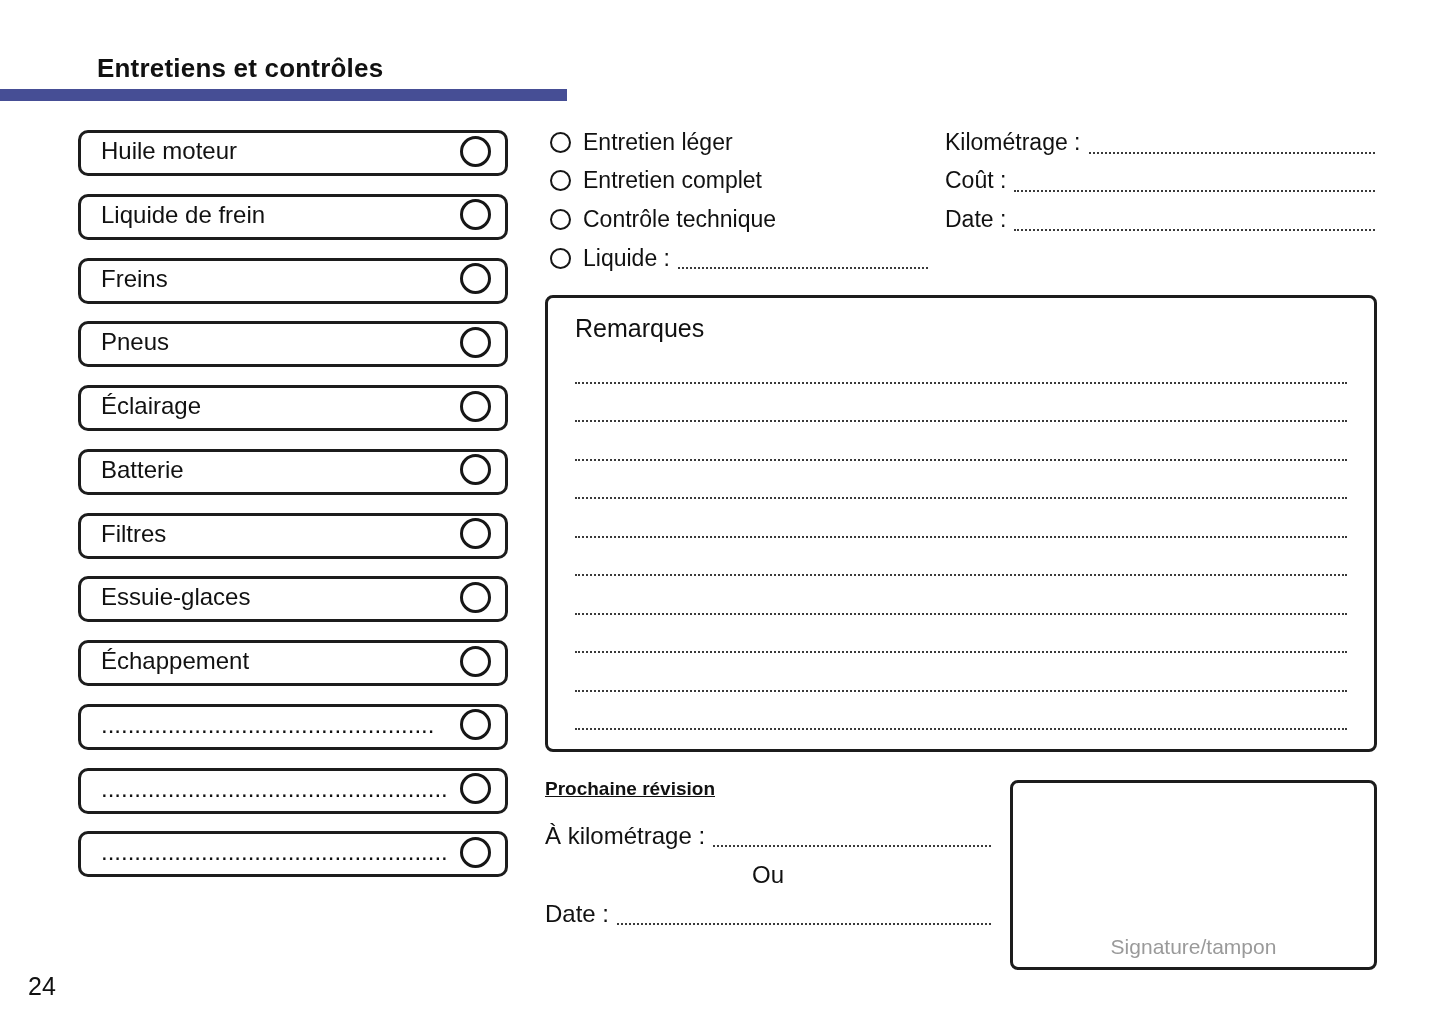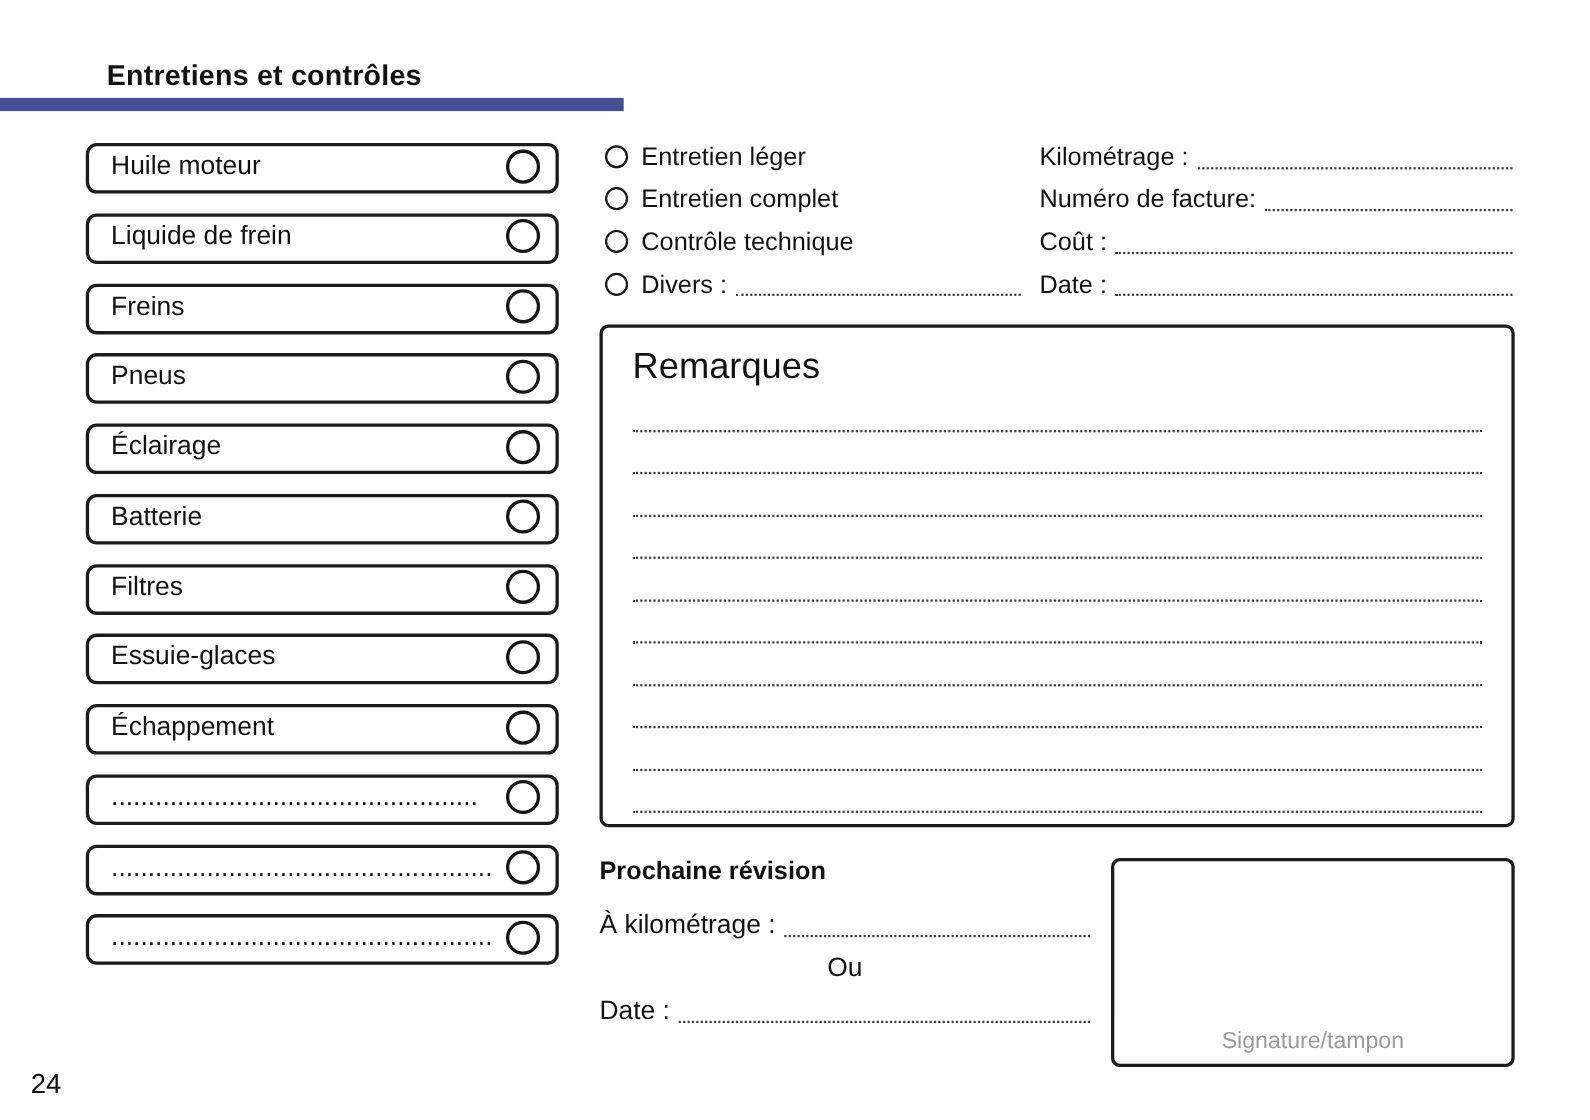--- a/index.html
+++ b/index.html
@@ -107,38 +107,39 @@
     left: 545px;
     top: 295px;
     width: 832px;
     height: 457px;
     border: 3px solid #1c1c1c;
     border-radius: 8px;
     background: #fff;
     padding: 16px 27px 0 27px;
   }
   .remarks-title {
-    font-size: 33px;
+    font-size: 25px;
   }
   .remarks-lines { margin-top: 2px; }
   .remarks-line {
     height: 38.5px;
     border-bottom: 2px dotted #3a3a3a;
   }
   
   .next-service {
     position: absolute;
     left: 545px;
     top: 778px;
     width: 446px;
   }
   .next-title {
-    font-size: 23px;
+    font-size: 19px;
     font-weight: bold;
     margin-bottom: 16px;
+    text-decoration: underline;
   }
   .ns-row {
     display: flex;
     align-items: center;
     height: 39px;
     justify-content: center;
   }
   .ns-label { font-size: 24px; white-space: nowrap; }
   
   .signature-box {
@@ -233,32 +234,28 @@
     <div class="option-row">
       <span class="radio"></span>
       <span class="row-label">Entretien complet</span>
     </div>
     <div class="option-row">
       <span class="radio"></span>
       <span class="row-label">Contrôle technique</span>
     </div>
     <div class="option-row">
       <span class="radio"></span>
-      <span class="row-label">Divers :</span>
+      <span class="row-label">Liquide :</span>
       <span class="dotline"></span>
     </div>
   </div>
 
   <div class="info-fields">
     <div class="option-row">
       <span class="row-label">Kilométrage :</span>
-      <span class="dotline"></span>
-    </div>
-    <div class="option-row">
-      <span class="row-label">Numéro de facture:</span>
       <span class="dotline"></span>
     </div>
     <div class="option-row">
       <span class="row-label">Coût :</span>
       <span class="dotline"></span>
     </div>
     <div class="option-row">
       <span class="row-label">Date :</span>
       <span class="dotline"></span>
     </div>

